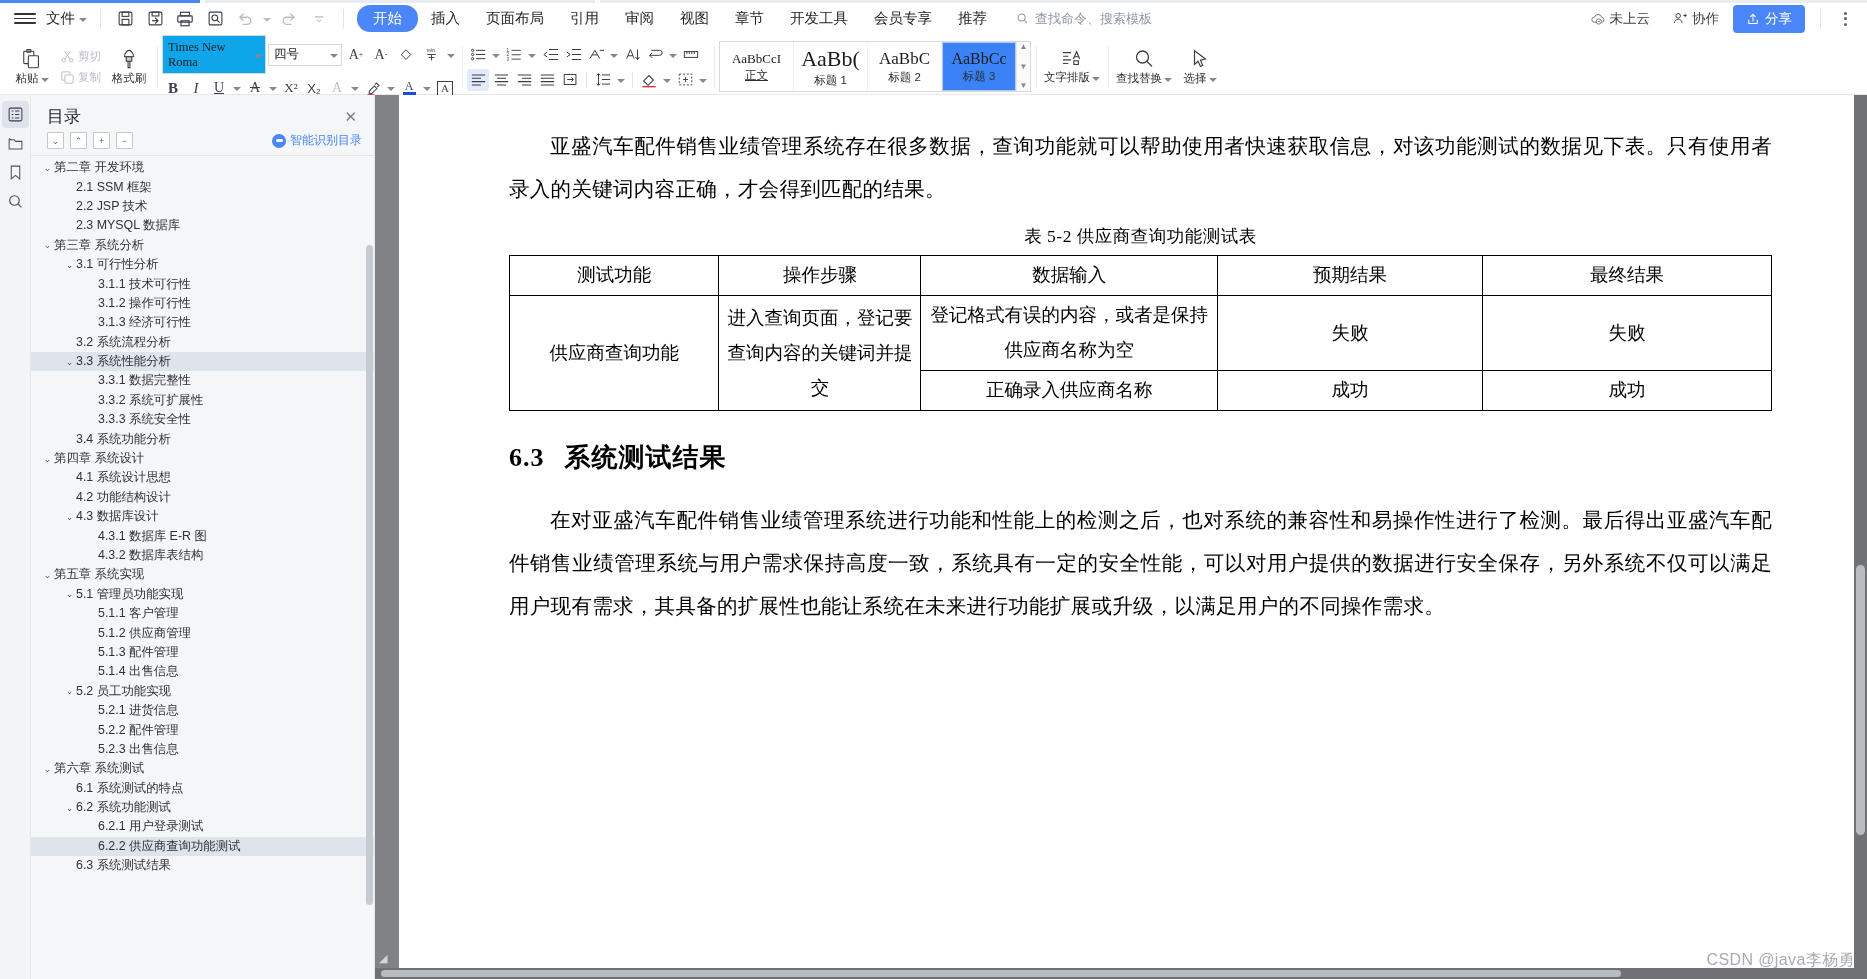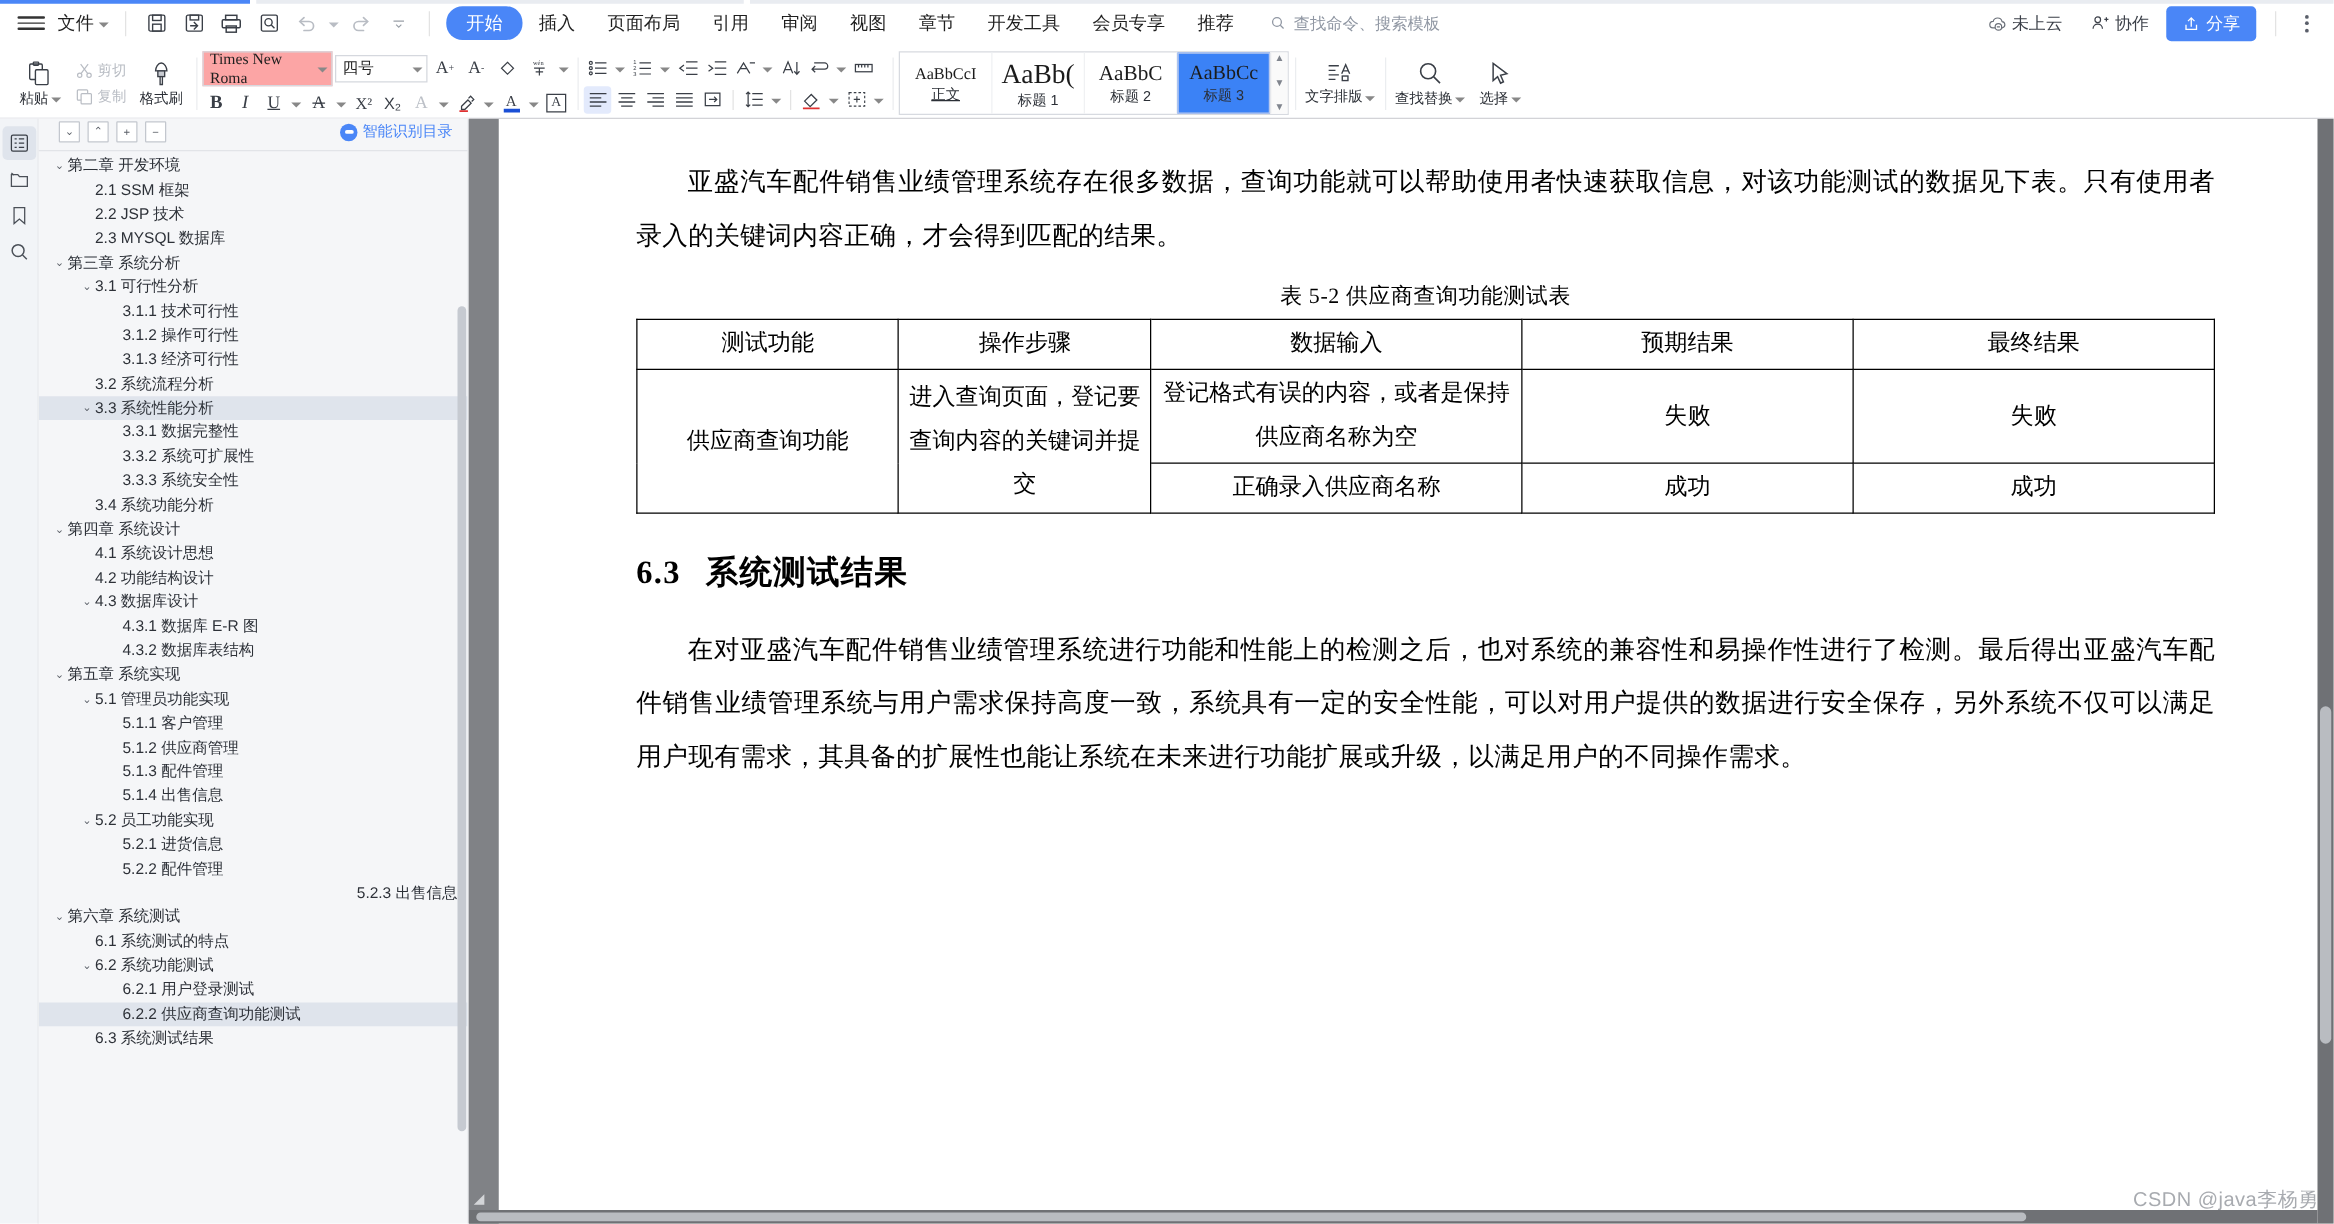--- a/index.html
+++ b/index.html
@@ -68,23 +68,23 @@
     gap: 1px; cursor: pointer; border-radius: 3px; padding: 2px 0;
   }
   .bigbtn .lbl { font-size: 11.5px; color: #2b2f36; display: flex; align-items: center; gap: 2px; white-space: nowrap;}
 
   .stack2 { display: flex; flex-direction: column; justify-content: center; gap: 2px; }
   .smallbtn { display: flex; align-items: center; gap: 3px; padding: 2px 5px; cursor: pointer; border-radius: 3px; font-size: 11.5px; color: #2b2f36; white-space: nowrap;}
   .smallbtn.dim { color: #b9bdc4; }
 
   .font-row { display: flex; align-items: center; gap: 3px; }
   .fname {
-    border: 1px solid #d5d8de; height: 28px; width: 104px; font-size: 12.5px;
+    border: 1px solid #d5d8de; height: 39px; width: 104px; font-size: 12.5px;
     display: flex; align-items: center; padding: 0 3px 0 5px; color: #1f1f1f;
-    font-family: "Liberation Serif", serif; background: #fca5a5;
+    font-family: "Liberation Serif", serif; background: #0ea5e9;
   }
   .fsize {
     border: 1px solid #d5d8de; border-left: none; height: 22px; width: 74px; font-size: 12.5px;
     display: flex; align-items: center; padding: 0 3px 0 5px; color: #1f1f1f; background: #fff;
   }
   .fname .ar, .fsize .ar { margin-left: auto; }
   .iconbtn {
     min-width: 22px; height: 22px; display: flex; align-items: center; justify-content: center;
     cursor: pointer; border-radius: 3px; padding: 0 2px; color: #3a3f47; font-size: 13px;
   }
@@ -634,20 +634,24 @@
       </div>
       <div class="rail-btn">
         <svg width="17" height="17" viewBox="0 0 20 20" fill="none" stroke="#4b5058" stroke-width="1.4">
             <circle cx="8.8" cy="8.8" r="5.6"></circle>
             <path d="M13 13l4 4"></path>
           </svg>
       </div>
     </div>
 
     <div class="toc-panel">
+      <div class="toc-head">
+        <div class="toc-title">目录</div>
+        <div class="toc-close">✕</div>
+      </div>
       <div class="toc-tools">
         <div class="tbox">⌄</div>
         <div class="tbox">⌃</div>
         <div class="tbox">+</div>
         <div class="tbox">−</div>
         <div class="smart">
           <span class="bubble"></span>
           <span>智能识别目录</span>
         </div>
       </div>
@@ -765,21 +769,21 @@
             <span>5.2 员工功能实现</span>
           </div>
           <div class="toc-item" style="padding-left: 54px;">
             <span class="toc-chev empty">⌄</span>
             <span>5.2.1  进货信息</span>
           </div>
           <div class="toc-item" style="padding-left: 54px;">
             <span class="toc-chev empty">⌄</span>
             <span>5.2.2  配件管理</span>
           </div>
-          <div class="toc-item" style="padding-left: 54px; justify-content: flex-end;">
+          <div class="toc-item" style="padding-left: 54px;">
             <span class="toc-chev empty">⌄</span>
             <span>5.2.3  出售信息</span>
           </div>
           <div class="toc-item" style="padding-left: 10px;">
             <span class="toc-chev">⌄</span>
             <span>第六章  系统测试</span>
           </div>
           <div class="toc-item" style="padding-left: 32px;">
             <span class="toc-chev empty">⌄</span>
             <span>6.1 系统测试的特点</span>

